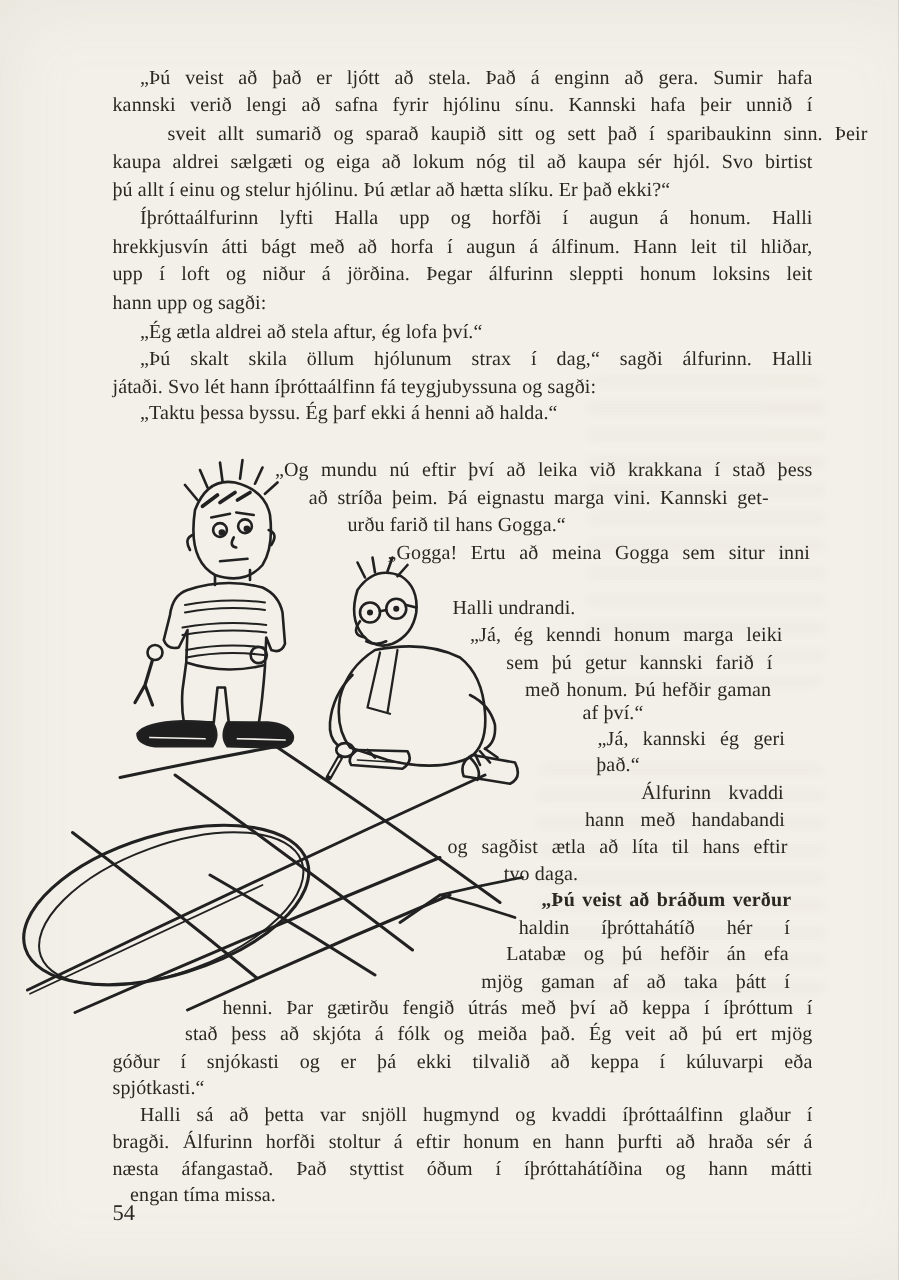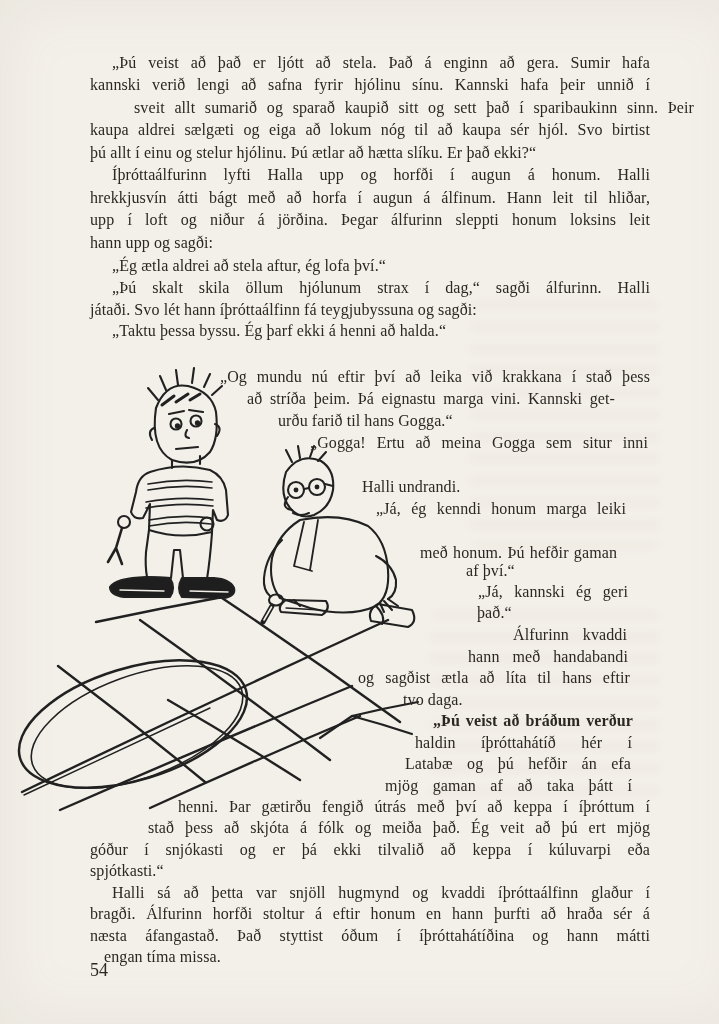--- a/index.html
+++ b/index.html
@@ -165,20 +165,21 @@
       <div class="story-line" style="top: 256px; left: 112px;">„Ég ætla aldrei að stela aftur, ég lofa því.“</div>
       <div class="story-line just" style="top: 278px; left: 112px; width: 538px;">„Þú skalt skila öllum hjólunum strax í dag,“ sagði álfurinn. Halli</div>
       <div class="story-line" style="top: 300px; left: 90px;">játaði. Svo lét hann íþróttaálfinn fá teygjubyssuna og sagði:</div>
       <div class="story-line" style="top: 321px; left: 112px;">„Taktu þessa byssu. Ég þarf ekki á henni að halda.“</div>
       <div class="story-line just" style="top: 367px; left: 220px; width: 430px;">„Og mundu nú eftir því að leika við krakkana í stað þess</div>
       <div class="story-line just" style="top: 389px; left: 247px; width: 368px;">að stríða þeim. Þá eignastu marga vini. Kannski get-</div>
       <div class="story-line" style="top: 411px; left: 238px; margin-left: 40px;">urðu farið til hans Gogga.“</div>
       <div class="story-line just" style="top: 433px; left: 310px; width: 338px;">„Gogga! Ertu að meina Gogga sem situr inni</div>
       <div class="story-line" style="top: 477px; left: 362px;">Halli undrandi.</div>
       <div class="story-line just" style="top: 499px; left: 376px; width: 250px;">„Já, ég kenndi honum marga leiki</div>
+      <div class="story-line just" style="top: 521px; left: 405px; width: 213px;">sem þú getur kannski farið í</div>
       <div class="story-line just" style="top: 543px; left: 420px; width: 197px;">með honum. Þú hefðir gaman</div>
       <div class="story-line" style="top: 561px; left: 466px;">af því.“</div>
       <div class="story-line just" style="top: 582px; left: 478px; width: 150px;">„Já, kannski ég geri</div>
       <div class="story-line" style="top: 603px; left: 477px;">það.“</div>
       <div class="story-line just" style="top: 625px; left: 513px; width: 114px;">Álfurinn kvaddi</div>
       <div class="story-line just" style="top: 647px; left: 468px; width: 160px;">hann með handabandi</div>
       <div class="story-line just" style="top: 668px; left: 358px; width: 272px;">og sagðist ætla að líta til hans eftir</div>
       <div class="story-line" style="top: 690px; left: 403px;">tvo daga.</div>
       <div class="story-line just" style="top: 711px; left: 433px; width: 200px; font-weight: bold;">„Þú veist að bráðum verður</div>
       <div class="story-line just" style="top: 733px; left: 415px; width: 217px;">haldin íþróttahátíð hér í</div>

